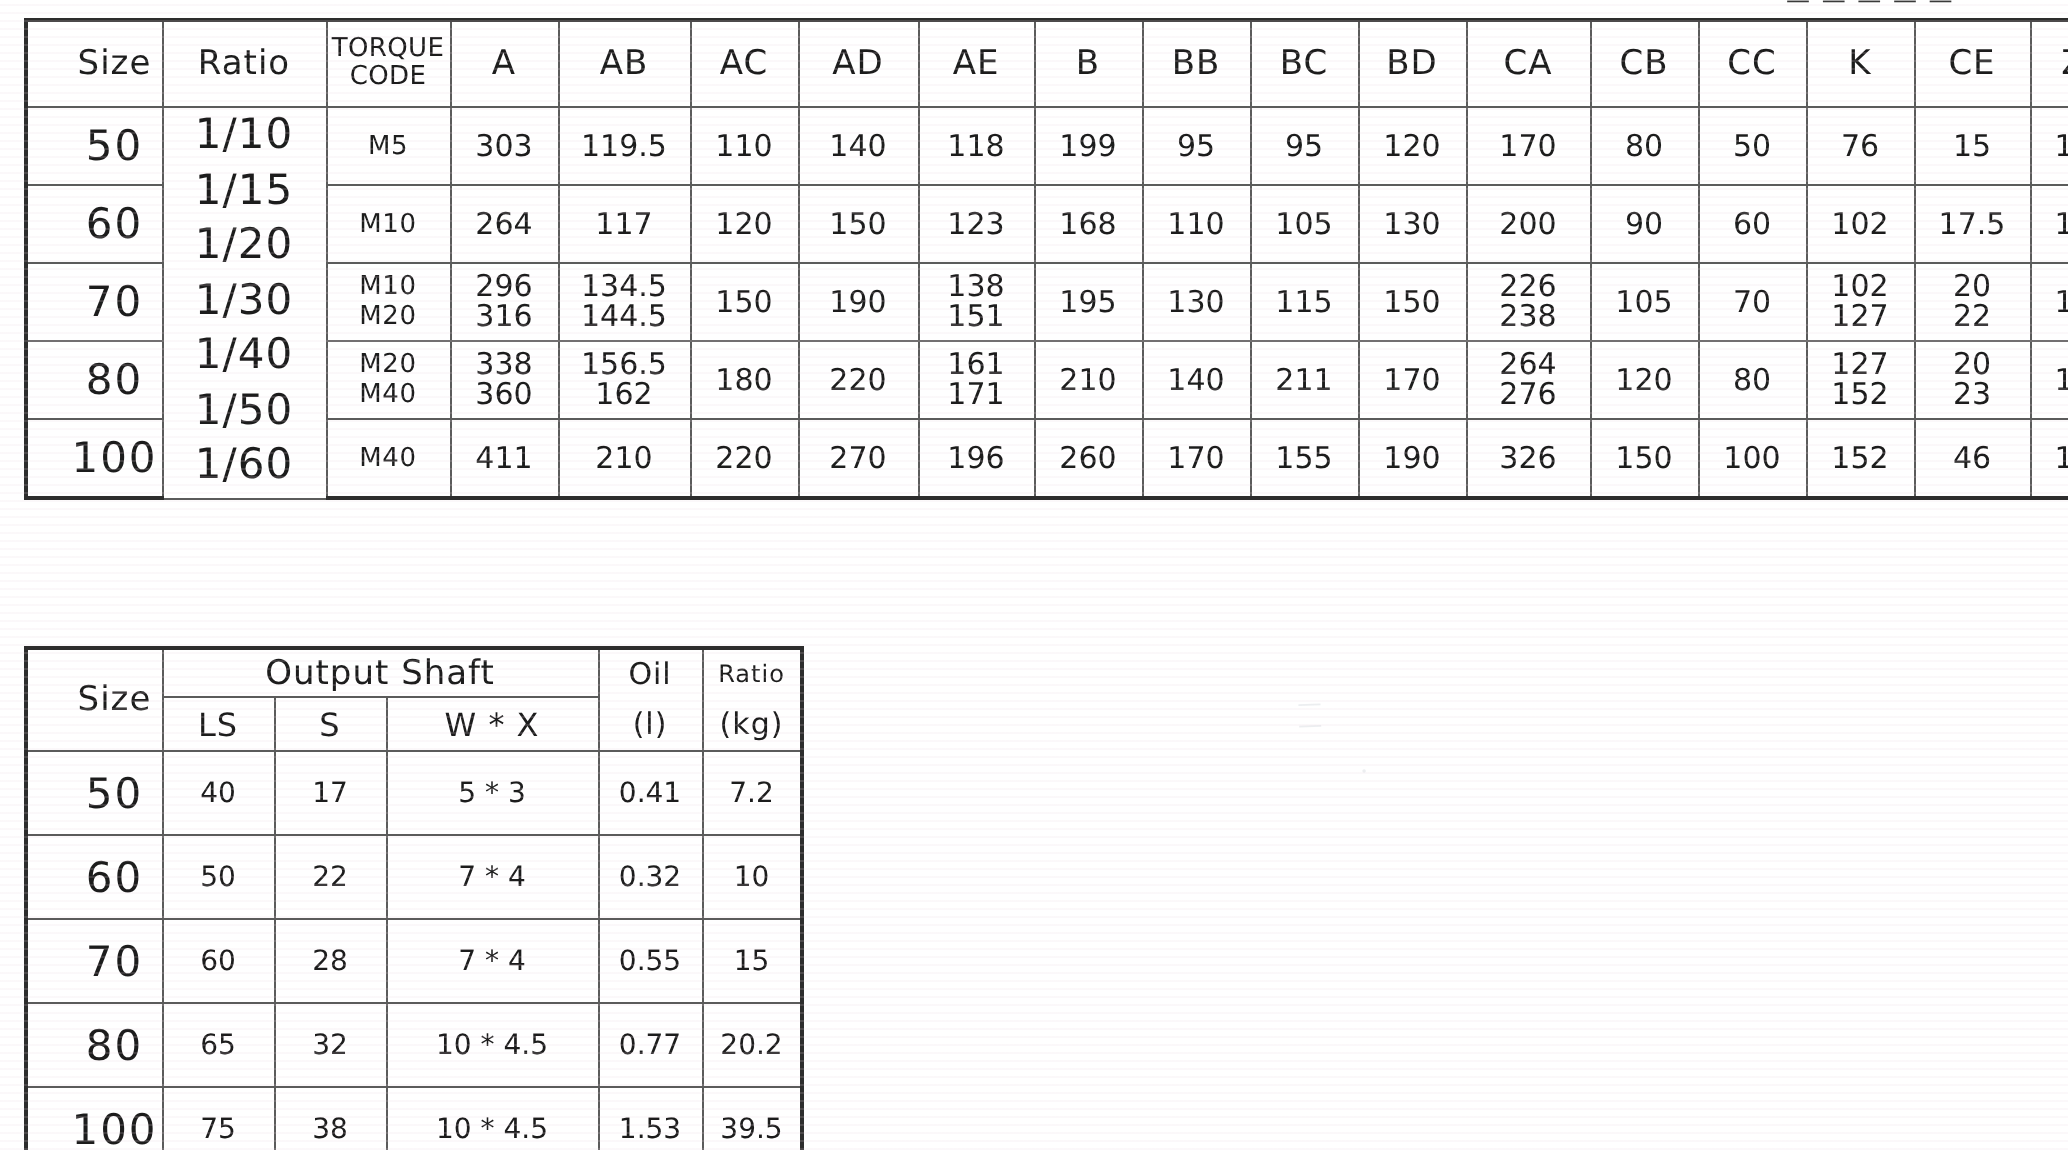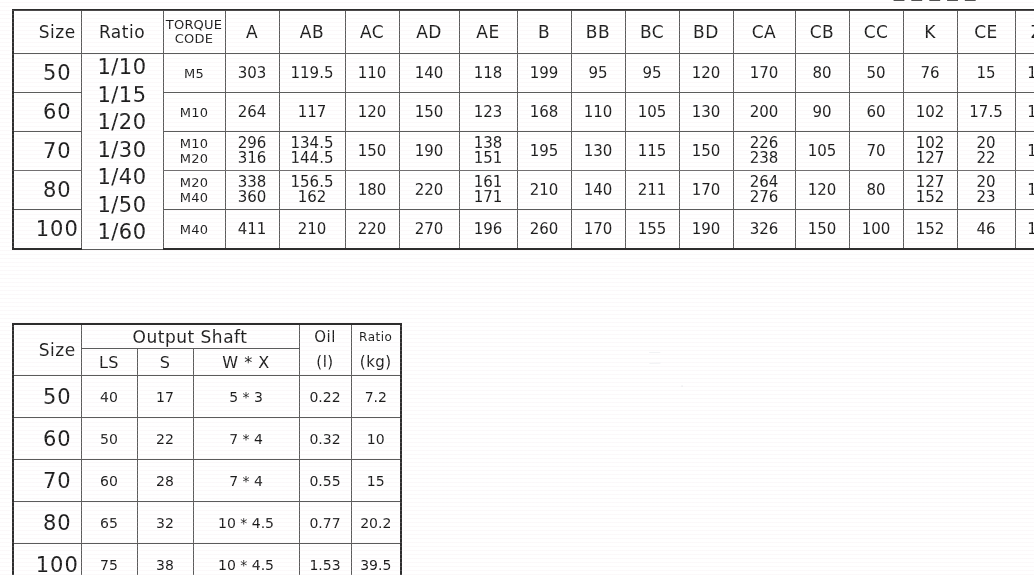--- a/index.html
+++ b/index.html
@@ -436,21 +436,21 @@
       <th class="subhdr nb-top unit-hdr">(l)</th>
       <th class="subhdr outer-r nb-top unit-hdr">(kg)</th>
     </tr>
   </thead>
   <tbody id="shaft-body">
       <tr>
         <td class="size-cell outer-l">50</td>
         <td class="">40</td>
         <td class="">17</td>
         <td class="">5 * 3</td>
-        <td class="">0.22</td>
+        <td class="">0.41</td>
         <td class="outer-r">7.2</td>
       </tr>
       <tr>
         <td class="size-cell outer-l">60</td>
         <td class="">50</td>
         <td class="">22</td>
         <td class="">7 * 4</td>
         <td class="">0.32</td>
         <td class="outer-r">10</td>
       </tr>

